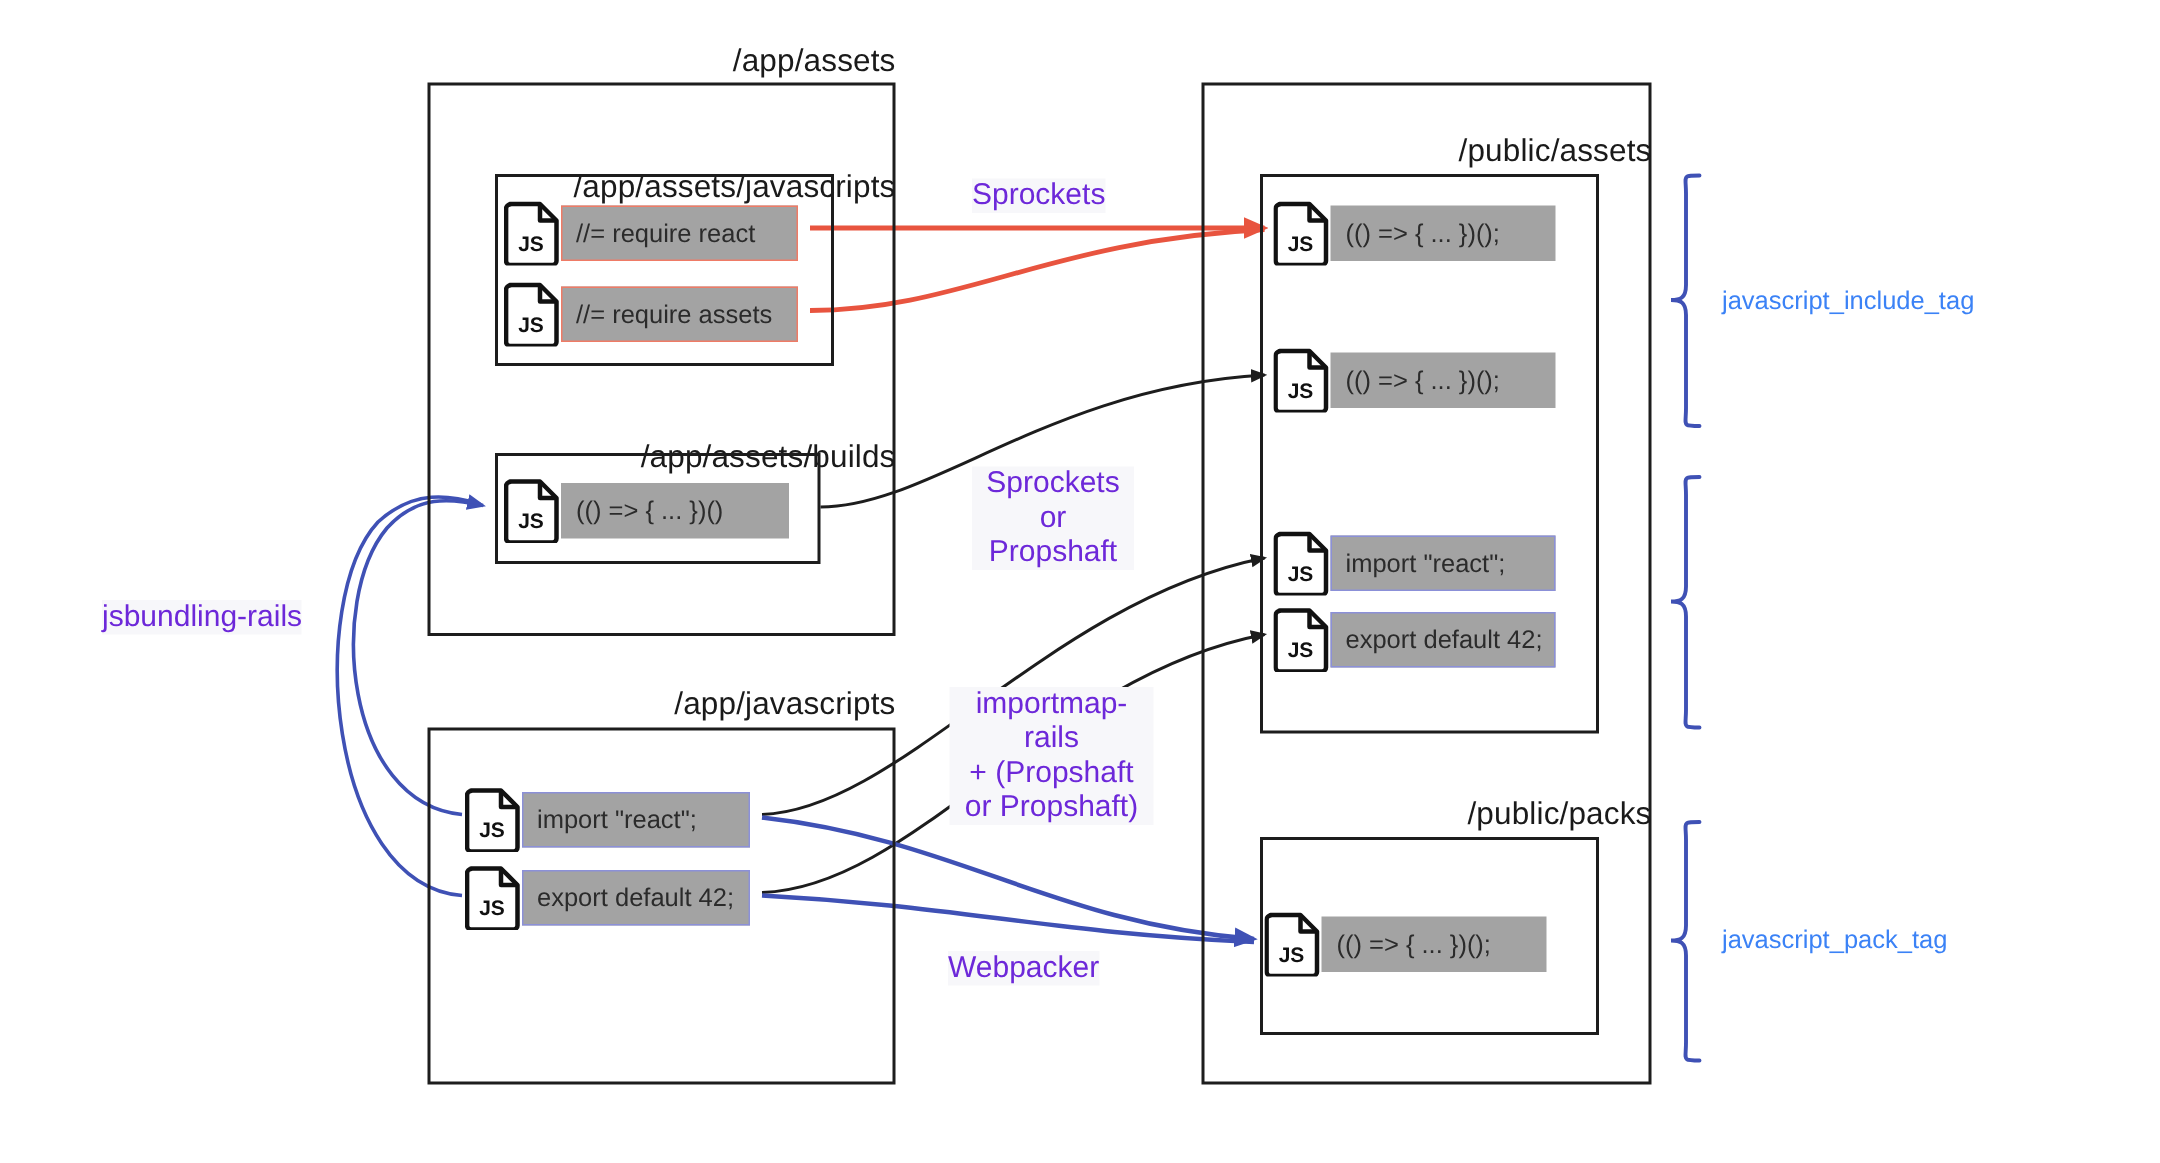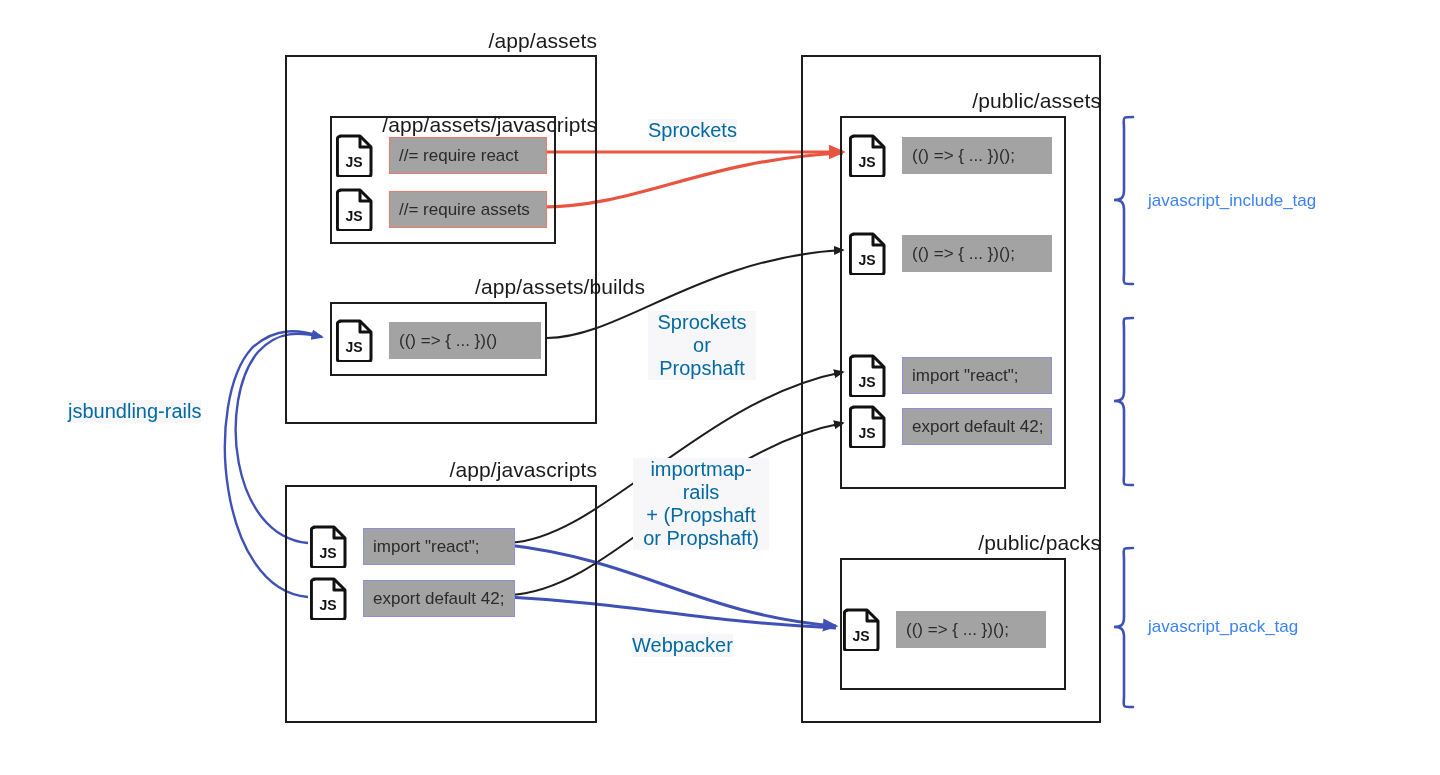--- a/index.html
+++ b/index.html
@@ -49,21 +49,21 @@
     white-space: nowrap;
     text-align: right;
     letter-spacing: 0.1px;
   }
 
   
   .file-row {
     position: absolute;
     display: flex;
     align-items: center;
-    gap: 15px;
+    gap: 0;
   }
   .js-icon {
     flex: 0 0 auto;
     width: 38px;
     height: 44px;
     display: block;
   }
   .code-chip {
     box-sizing: border-box;
     height: 37px;
@@ -79,21 +79,21 @@
   }
   .code-chip.plain { border-color: transparent; }
   .code-chip.red   { border-color: #ef7b66; }
   .code-chip.blue  { border-color: #8b90d8; }
 
   
   .edge-label {
     position: absolute;
     font-size: 20px;
     line-height: 23px;
-    color: #0369a1;
+    color: #6d28d9;
     background: #f7f7fa;
     white-space: nowrap;
     text-align: center;
   }
   .edge-label.multi { white-space: normal; }
 
   .brace-label {
     position: absolute;
     font-size: 17px;
     line-height: 20px;
@@ -164,21 +164,21 @@
 
   <div class="file-row" style="left:336px; top:187px;">
     <svg class="js-icon" viewBox="0 0 38 44">
       <path d="M4 3 h20 l11 11 v27 a2.6 2.6 0 0 1 -2.6 2.6 h-28.4 a2.6 2.6 0 0 1 -2.6 -2.6 v-35 a2.6 2.6 0 0 1 2.6 -2.6 z" fill="#ffffff" stroke="#111111" stroke-width="3" stroke-linejoin="round"></path>
       <path d="M24 3 v11 h11" fill="none" stroke="#111111" stroke-width="3" stroke-linejoin="round"></path>
       <text x="18" y="34" text-anchor="middle" font-family="Liberation Sans, sans-serif" font-size="14" font-weight="bold" fill="#111111">JS</text>
     </svg>
     <div class="code-chip red" style="width:158px;">//= require assets</div>
   </div>
 
-  <div class="box-caption" style="left:285px; top:275px; width:312px;padding-left:48px;">/app/assets/builds</div>
+  <div class="box-caption" style="left:285px; top:293px; width:312px;">/app/assets/builds</div>
   <div class="inner-box" style="left:330px; top:302px; width:217px; height:74px;"></div>
 
   <div class="file-row" style="left:336px; top:318px;">
     <svg class="js-icon" viewBox="0 0 38 44">
       <path d="M4 3 h20 l11 11 v27 a2.6 2.6 0 0 1 -2.6 2.6 h-28.4 a2.6 2.6 0 0 1 -2.6 -2.6 v-35 a2.6 2.6 0 0 1 2.6 -2.6 z" fill="#ffffff" stroke="#111111" stroke-width="3" stroke-linejoin="round"></path>
       <path d="M24 3 v11 h11" fill="none" stroke="#111111" stroke-width="3" stroke-linejoin="round"></path>
       <text x="18" y="34" text-anchor="middle" font-family="Liberation Sans, sans-serif" font-size="14" font-weight="bold" fill="#111111">JS</text>
     </svg>
     <div class="code-chip plain" style="width:152px;">(() =&gt; { ... })()</div>
   </div>

